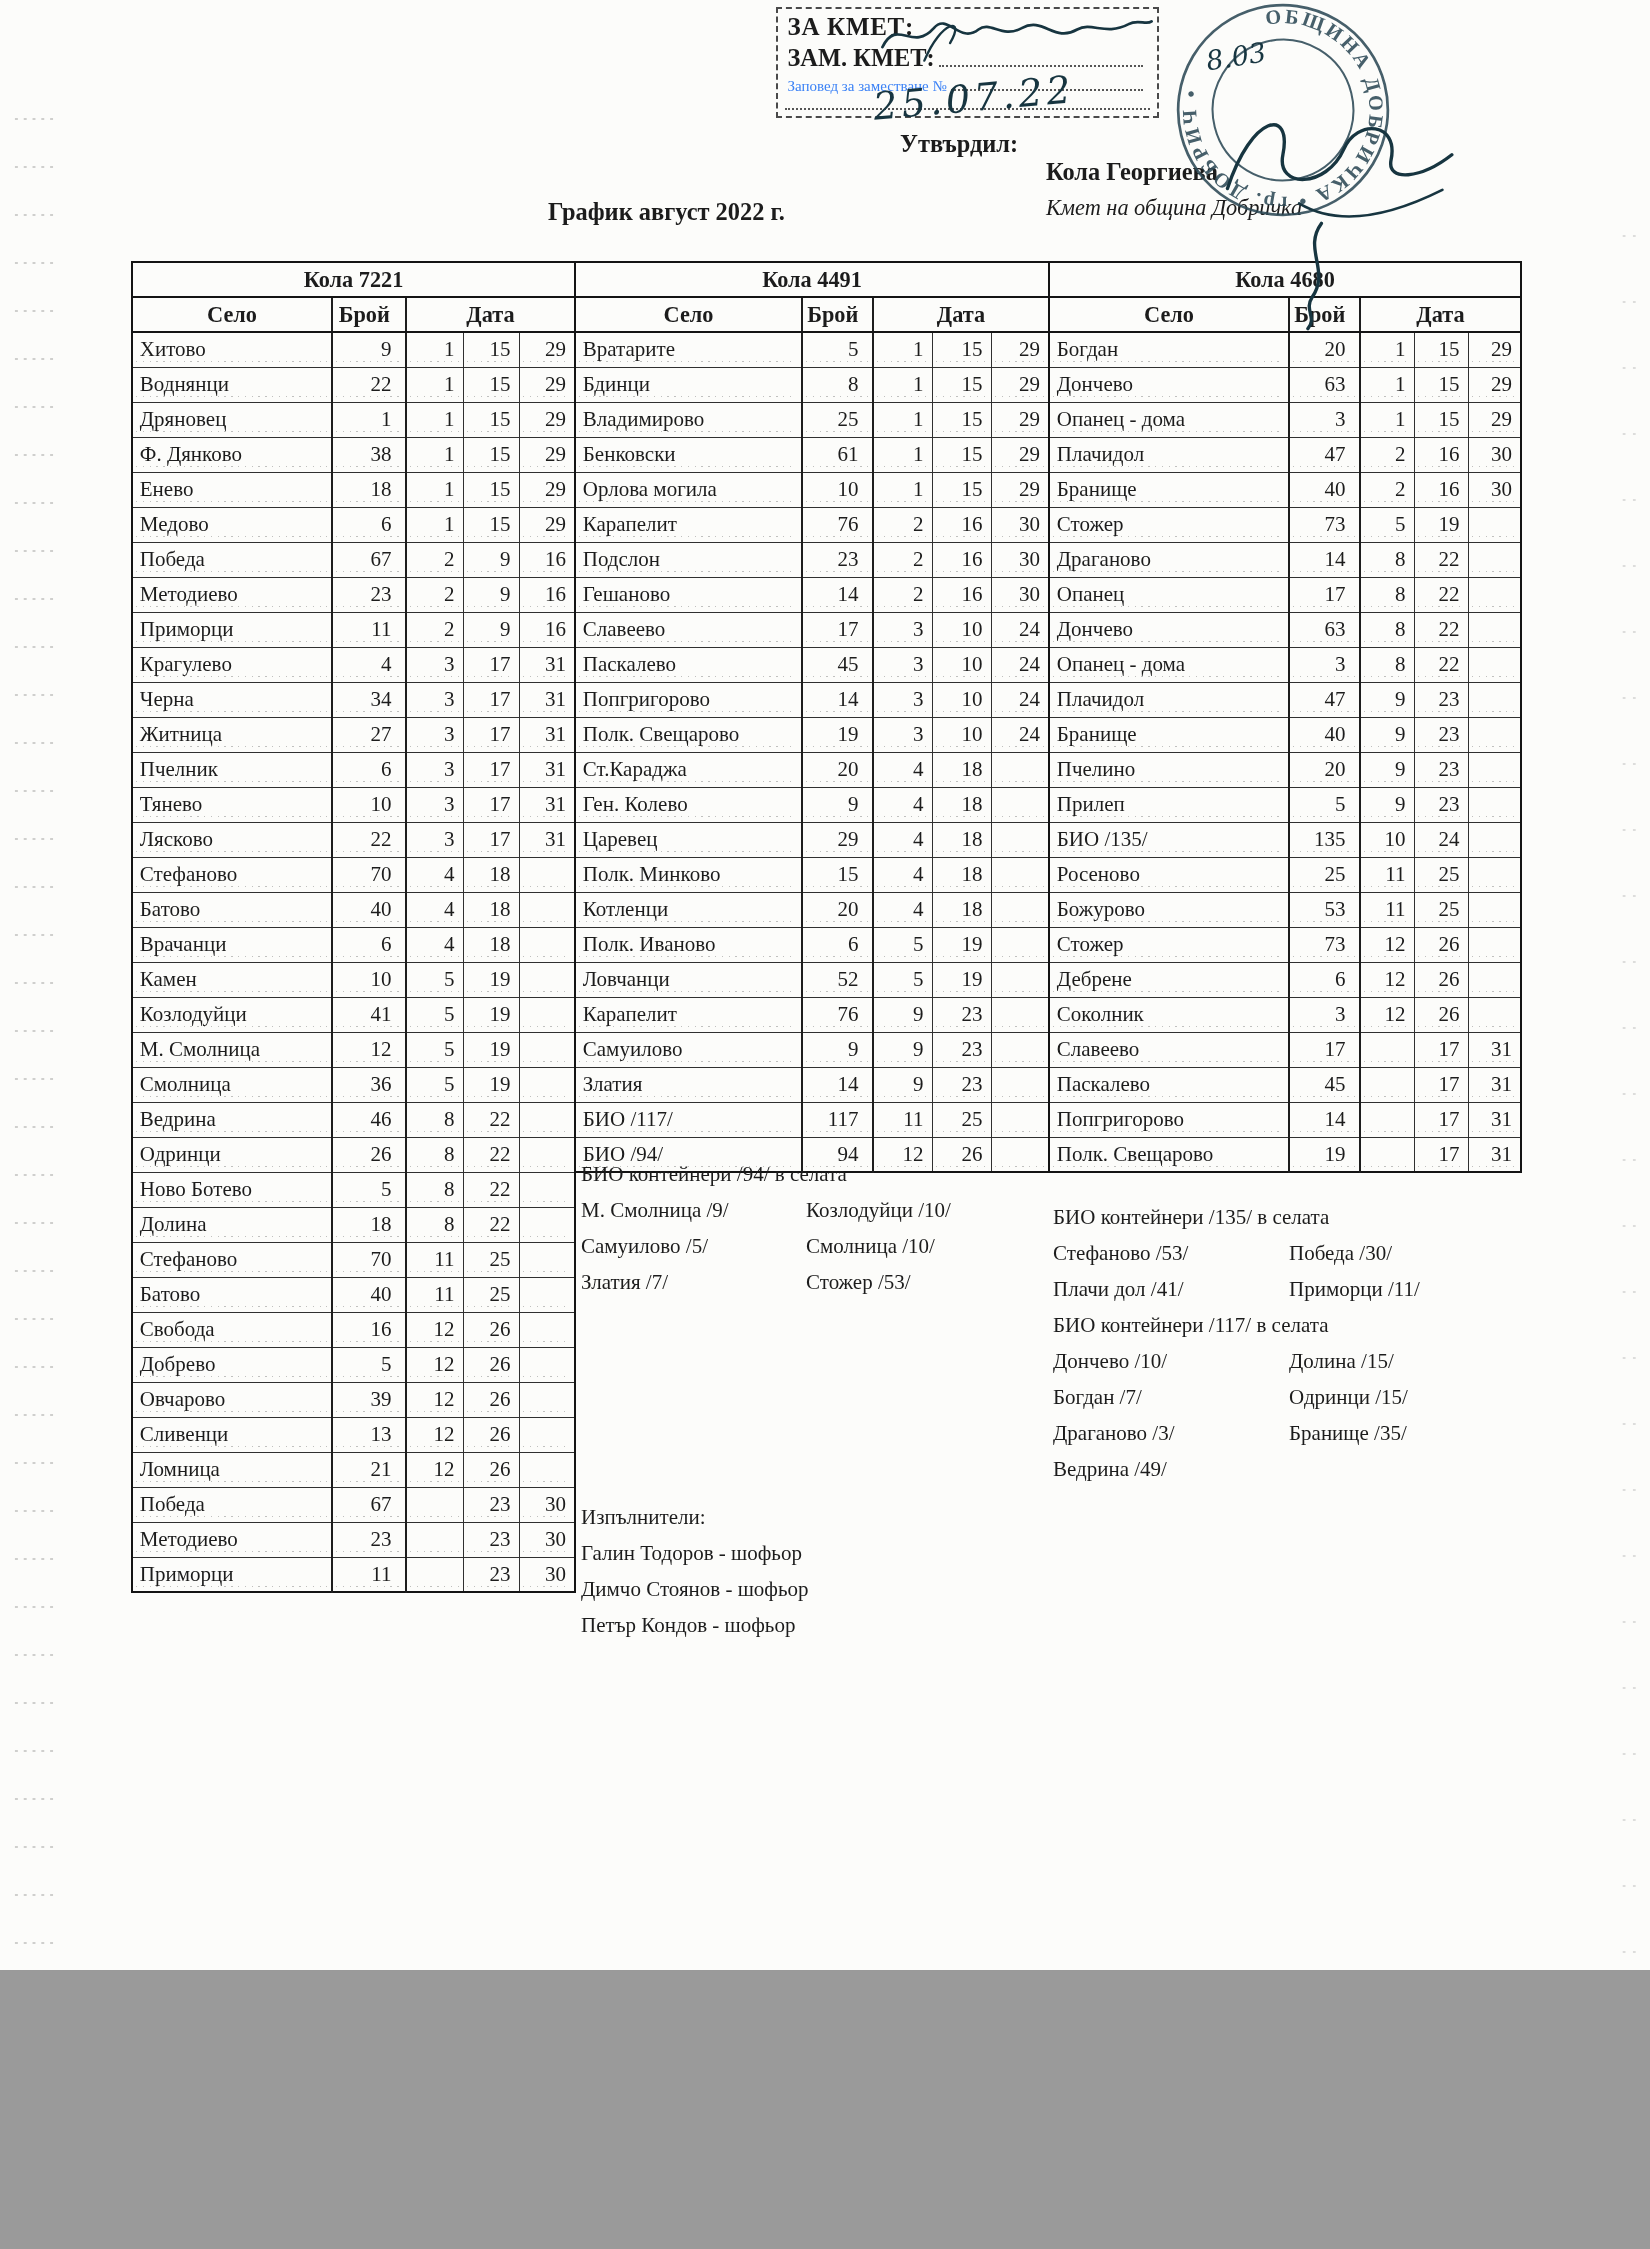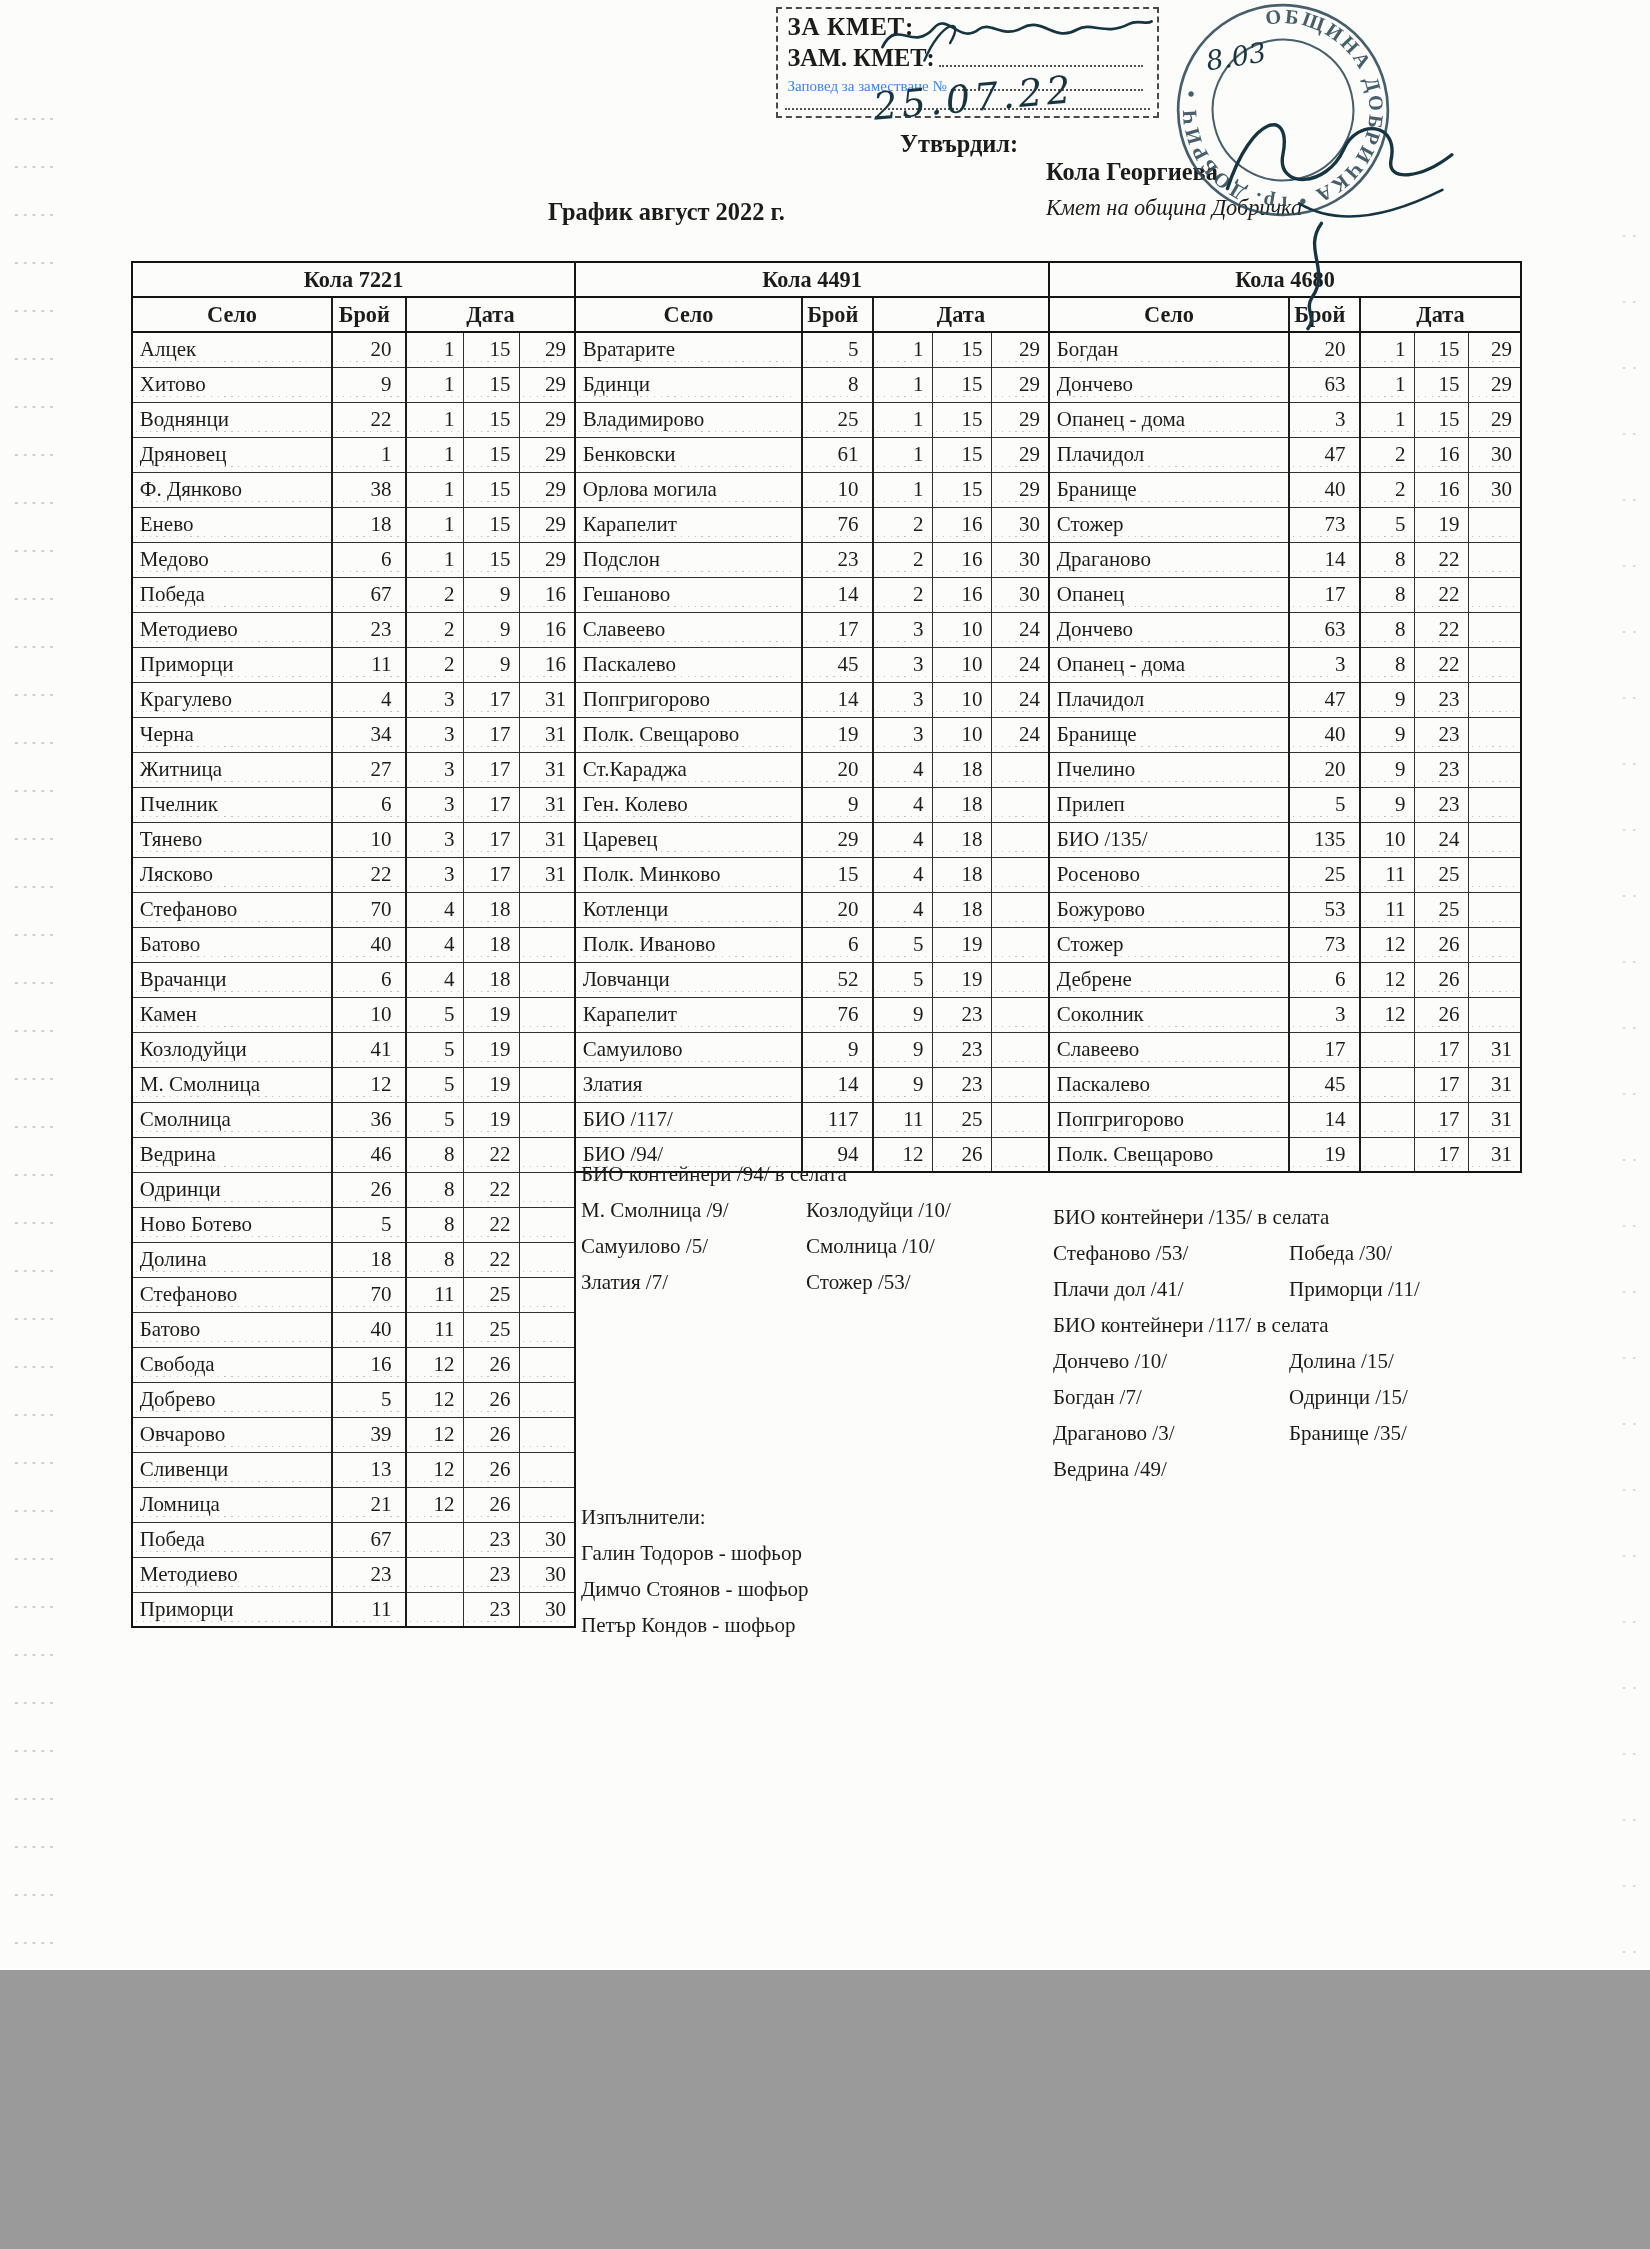--- a/index.html
+++ b/index.html
@@ -140,27 +140,20 @@
     <tbody>
         <tr class="title-row">
           <td colspan="5">Кола 7221</td>
         </tr>
         <tr class="head-row">
           <td>Село</td>
           <td class="c-count">Брой</td>
           <td colspan="3">Дата</td>
         </tr>
         <tr class="data">
-          <td class="c-name">Алцек</td>
-          <td class="c-count">20</td>
-          <td class="c-date">1</td>
-          <td class="c-date">15</td>
-          <td class="c-date">29</td>
-        </tr>
-        <tr class="data">
           <td class="c-name">Хитово</td>
           <td class="c-count">9</td>
           <td class="c-date">1</td>
           <td class="c-date">15</td>
           <td class="c-date">29</td>
         </tr>
         <tr class="data">
           <td class="c-name">Воднянци</td>
           <td class="c-count">22</td>
           <td class="c-date">1</td>

